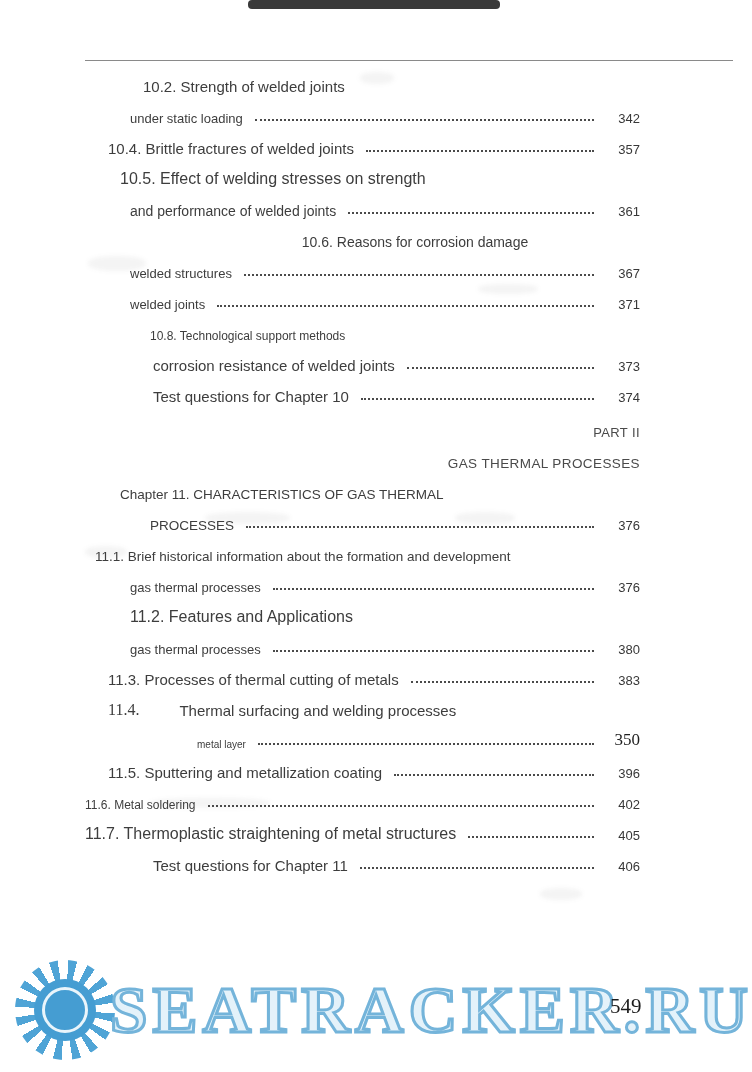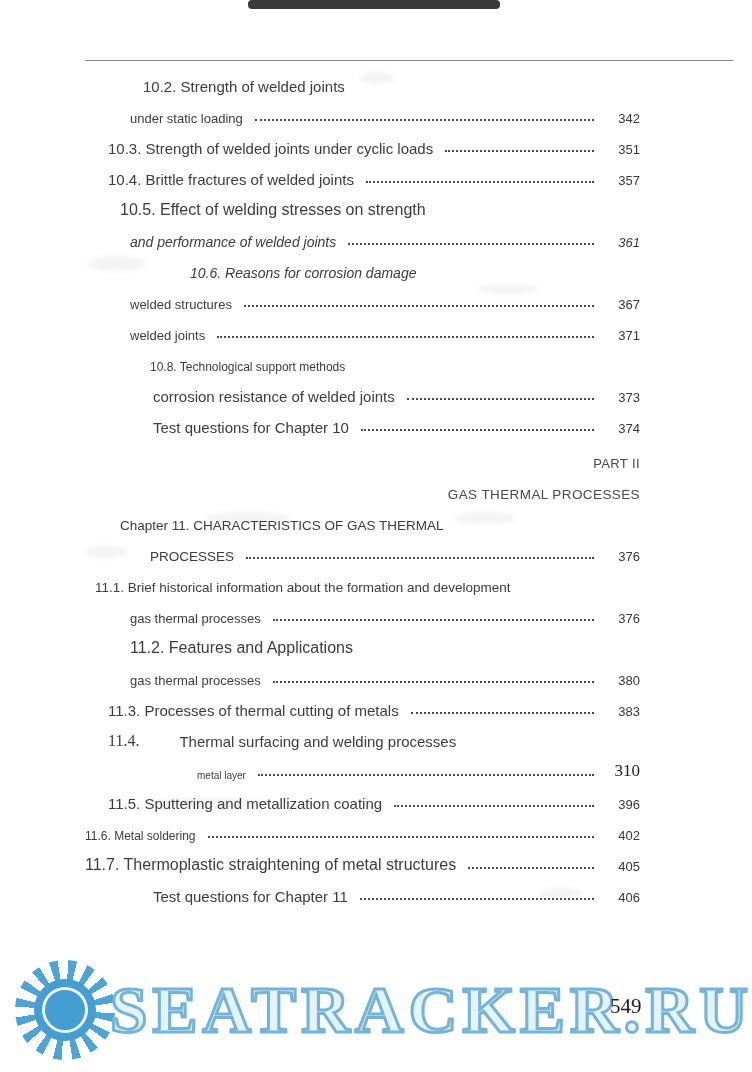--- a/index.html
+++ b/index.html
@@ -61,28 +61,28 @@
     flex: 0 0 auto;
   }
   .pg.big { font-size: 17px; font-family: "Liberation Serif", serif; color: #1f1f1f; }
   .num { font-family: "Liberation Serif", serif; margin-right: 40px; }
   .serif { font-family: "Liberation Serif", serif; }
   .heading-text { color: #4a4a4a; letter-spacing: 0.4px; }
   .fs10 { font-size: 10px; color: #6b6b6b; }
   .fs12 { font-size: 12px; }
   .fs13 { font-size: 13px; }
   .fs135 { font-size: 13.5px; }
-  .fs14 { font-size: 14px; font-style: italic; }
+  .fs14 { font-size: 14px; }
   .fs15 { font-size: 15px; margin-left: 23px; }
   .fs16 { font-size: 16px; }
   .ind05 { padding-left: 10px; }
   .ind1 { padding-left: 35px; }
   .ind2 { padding-left: 45px; }
   .ind3 { padding-left: 65px; }
-  .ind4 { padding-left: 105px; }
+  .ind4 { padding-left: 105px; justify-content: center; }
   .ind5 { padding-left: 112px; }
 
   .watermark {
     position: absolute;
     left: 110px;
     top: 968px;
     width: 640px;
     height: 84px;
     line-height: 84px;
     font-family: "Liberation Serif", serif;
@@ -159,25 +159,20 @@
 
     <div class="r ind1 fs15">
       <span class="t">10.2. Strength of welded joints</span>
     </div>
     <div class="r ind2 fs13">
       <span class="t">under static loading</span>
       <span class="leader"></span>
       <span class="pg">342</span>
     </div>
 
-    <div class="r fs15">
-      <span class="t">10.3. Strength of welded joints under cyclic loads</span>
-      <span class="leader"></span>
-      <span class="pg">351</span>
-    </div>
 
     <div class="r fs15">
       <span class="t">10.4. Brittle fractures of welded joints</span>
       <span class="leader"></span>
       <span class="pg">357</span>
     </div>
 
     <div class="r ind1 fs16">
       <span class="t">10.5. Effect of welding stresses on strength</span>
     </div>
@@ -258,21 +253,21 @@
       <span class="pg">383</span>
     </div>
 
     <div class="r fs15">
       <span class="num serif fs16">11.4.</span>
       <span class="t">Thermal surfacing and welding processes</span>
     </div>
     <div class="r ind5 fs10">
       <span class="t">metal layer</span>
       <span class="leader"></span>
-      <span class="pg big">310</span>
+      <span class="pg big">350</span>
     </div>
 
     <div class="r fs15">
       <span class="t">11.5. Sputtering and metallization coating</span>
       <span class="leader"></span>
       <span class="pg">396</span>
     </div>
 
     <div class="r fs12">
       <span class="t">11.6. Metal soldering</span>

